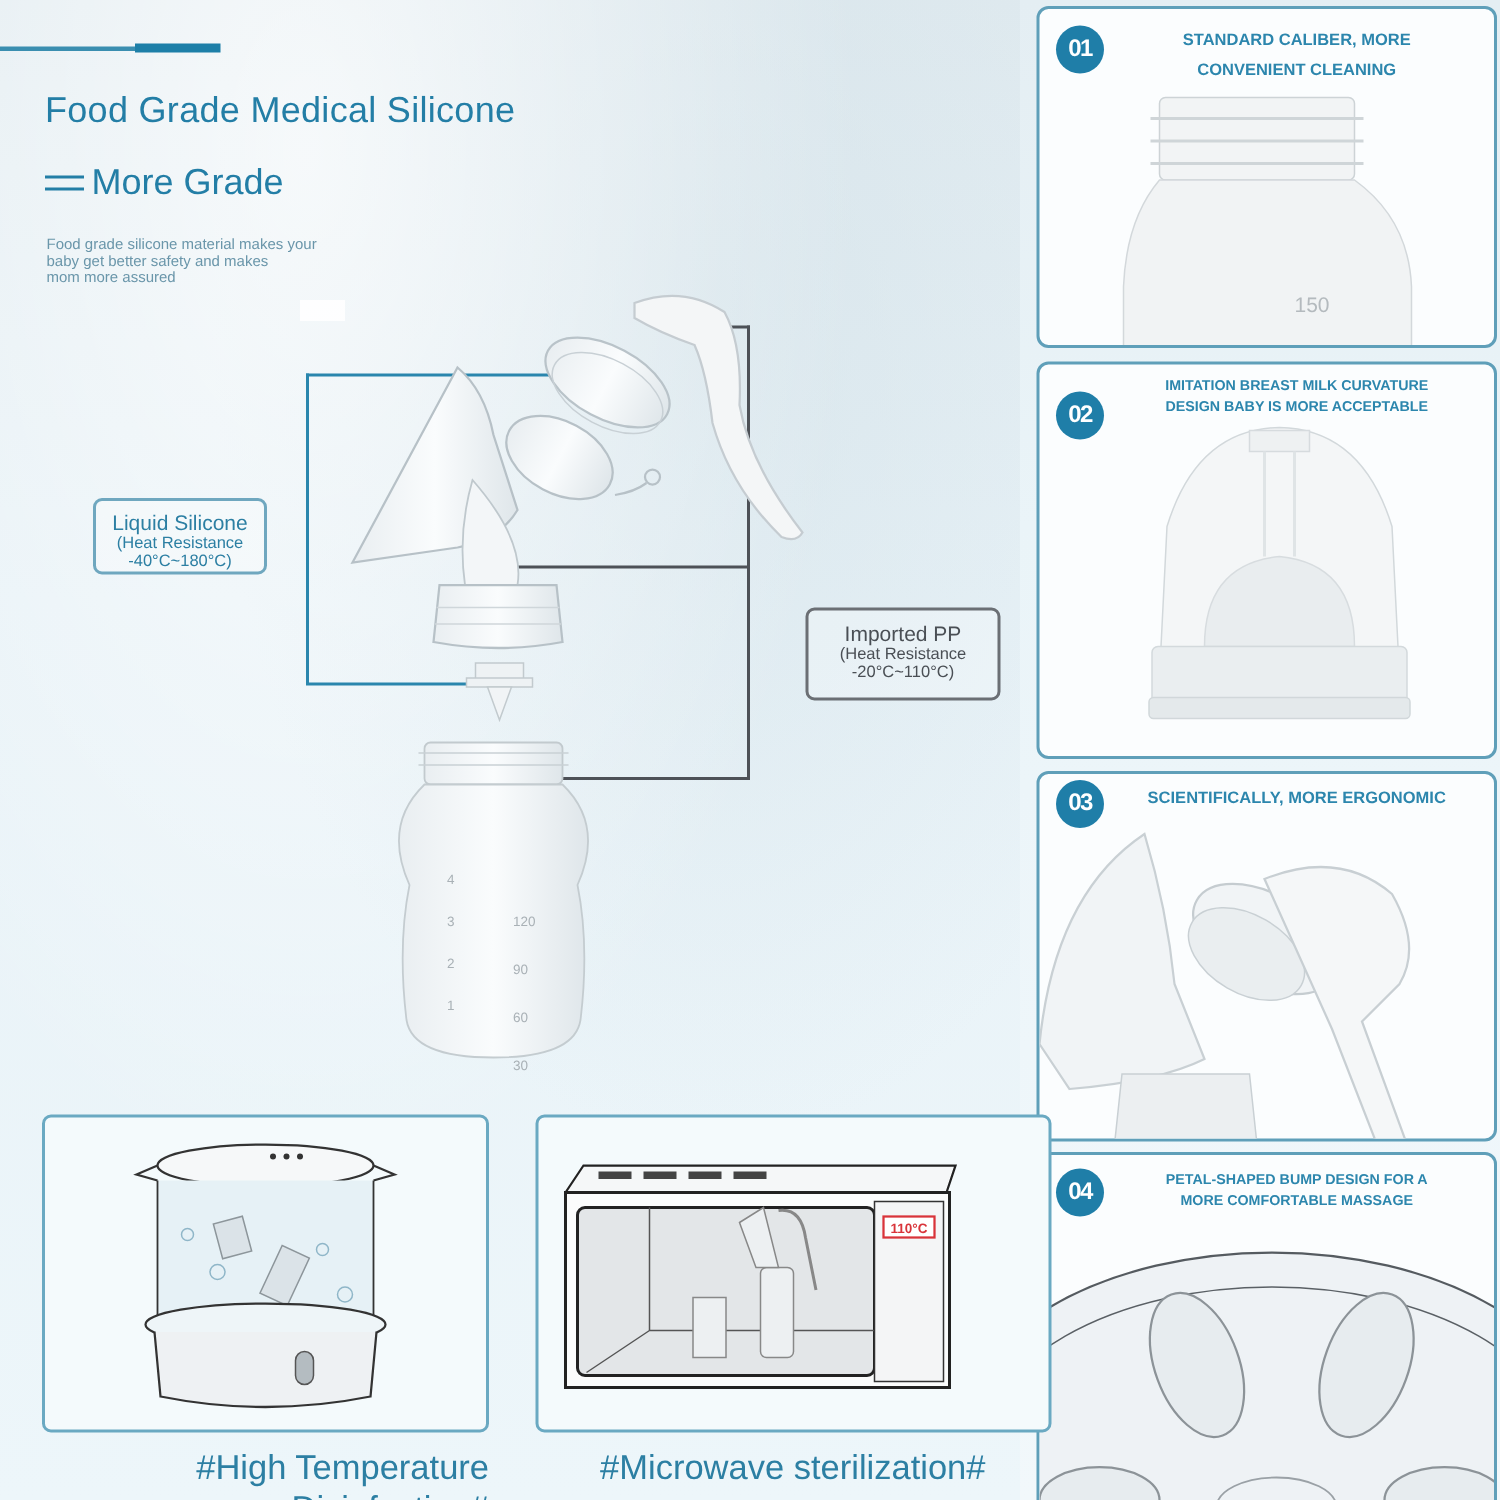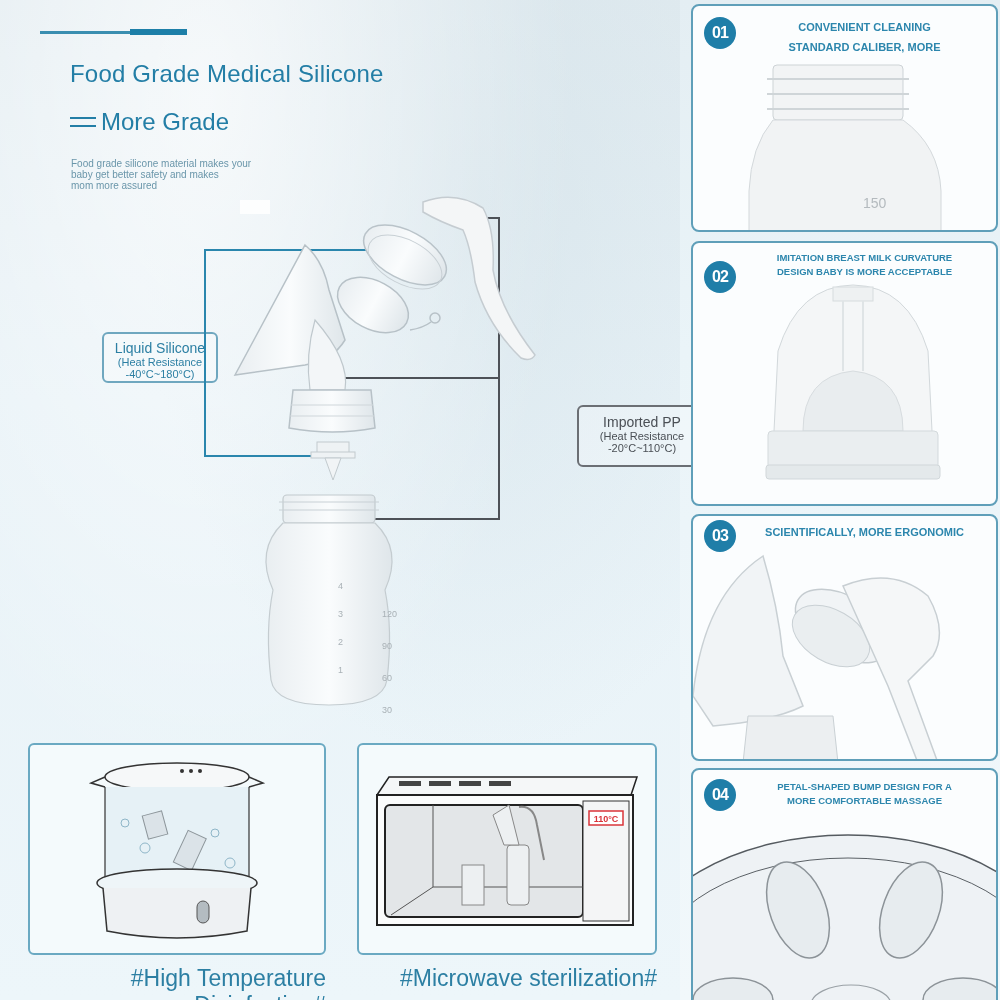--- a/index.html
+++ b/index.html
@@ -9,21 +9,21 @@
     font-family: "Liberation Sans", sans-serif;
     background: linear-gradient(180deg, #e4eef3 0%, #eaf4f8 35%, #eef6fa 70%, #f2f8fb 100%);
   }
   .left-bg {
     position: absolute; left: 0; top: 0; width: 680px; height: 1000px;
     background:
       radial-gradient(ellipse at 30% 10%, rgba(255,255,255,0.7), rgba(255,255,255,0) 55%),
       radial-gradient(ellipse at 70% 20%, rgba(210,225,232,0.6), rgba(255,255,255,0) 50%),
       linear-gradient(180deg, #e1ebf0 0%, #e8f2f7 40%, #edf6fa 100%);
   }
-  .abs { position: absolute; margin-left: 40px; }
+  .abs { position: absolute; }
 
   
   .rule-thin { left: 0; top: 31px; width: 92px; height: 3px; background: #3a8eb0; }
   .rule-thick { left: 90px; top: 29px; width: 57px; height: 6px; background: #1d7fa8; }
   .title {
     left: 30px; top: 60px; font-size: 24px; color: #237ea6; font-weight: normal;
     letter-spacing: 0.2px;
   }
   .subtitle { left: 30px; top: 108px; font-size: 24px; color: #237ea6; display: flex; align-items: center; }
   .eq { display: inline-block; width: 26px; height: 10px; border-top: 2.5px solid #237ea6; border-bottom: 2.5px solid #237ea6; margin-right: 5px; }
@@ -157,22 +157,22 @@
 <div class="abs" style="left:342px;top:598px;font-size:9px;color:#a9b1b6;line-height:32px">
   <div>120</div>
   <div>90</div>
   <div>60</div>
   <div>30</div>
 </div>
 
 <div class="card" style="top:4px;height:228px">
   <div class="badge">01</div>
   <div class="card-text">
+    <div>STANDARD CALIBER, MORE</div>
     <div>CONVENIENT CLEANING</div>
-    <div>STANDARD CALIBER, MORE</div>
   </div>
   <svg style="position:absolute;left:50px;top:55px" width="210" height="175" viewBox="0 0 210 175">
     <rect x="30" y="4" width="130" height="55" rx="4" fill="#f2f4f5" stroke="#cdd3d6"></rect>
     <line x1="24" y1="18" x2="166" y2="18" stroke="#cfd5d8" stroke-width="2"></line>
     <line x1="24" y1="33" x2="166" y2="33" stroke="#cfd5d8" stroke-width="2"></line>
     <line x1="24" y1="48" x2="166" y2="48" stroke="#cfd5d8" stroke-width="2"></line>
     <path d="M30 59 Q8 85 6 130 L6 175 L198 175 L198 130 Q196 85 160 59 Z" fill="#f1f3f4" stroke="#d3d8db"></path>
     <text x="120" y="147" font-size="14" fill="#b4babe" font-family="Liberation Sans, sans-serif">150</text>
   </svg>
 </div>
@@ -238,21 +238,21 @@
       <circle cx="145" cy="110" r="5" fill="none" stroke="#8fb6c8"></circle>
     <rect x="60" y="60" width="20" height="24" fill="#dbe3e8" stroke="#8d969b" transform="rotate(-15 70 72)"></rect>
     <rect x="95" y="80" width="20" height="35" fill="#dbe3e8" stroke="#8d969b" transform="rotate(25 105 97)"></rect>
     <ellipse cx="92" cy="130" rx="80" ry="14" fill="#eef5f8" stroke="#333" stroke-width="1.5"></ellipse>
     <path d="M18 135 L22 178 Q92 192 162 178 L166 135" fill="#eef1f3" stroke="#333" stroke-width="1.5"></path>
     <rect x="112" y="148" width="12" height="22" rx="6" fill="#b4bcc1" stroke="#555"></rect>
   </svg>
 </div>
 <div class="panel-caption" style="left:28px;width:298px">#High Temperature Disinfection#</div>
 
-<div class="panel" style="left:357px;width:300px">
+<div class="panel" style="left:357px;width:344px">
   <svg style="position:absolute;left:10px;top:20px" width="280" height="175" viewBox="0 0 280 175">
     <path d="M8 30 L20 12 L268 12 L262 30" fill="#f5f7f8" stroke="#222" stroke-width="1.5"></path>
     <rect x="30" y="16" width="22" height="5" fill="#444"></rect>
       <rect x="60" y="16" width="22" height="5" fill="#444"></rect>
     <rect x="90" y="16" width="22" height="5" fill="#444"></rect>
       <rect x="120" y="16" width="22" height="5" fill="#444"></rect>
     <rect x="8" y="30" width="256" height="130" fill="#fbfcfc" stroke="#222" stroke-width="2"></rect>
     <rect x="16" y="40" width="198" height="112" rx="5" fill="#e3e6e8" stroke="#222" stroke-width="2"></rect>
     <path d="M64 40 L64 122 L214 122 M64 122 L22 150" stroke="#555" fill="none"></path>
     <rect x="214" y="36" width="46" height="120" fill="#f4f5f6" stroke="#333"></rect>

